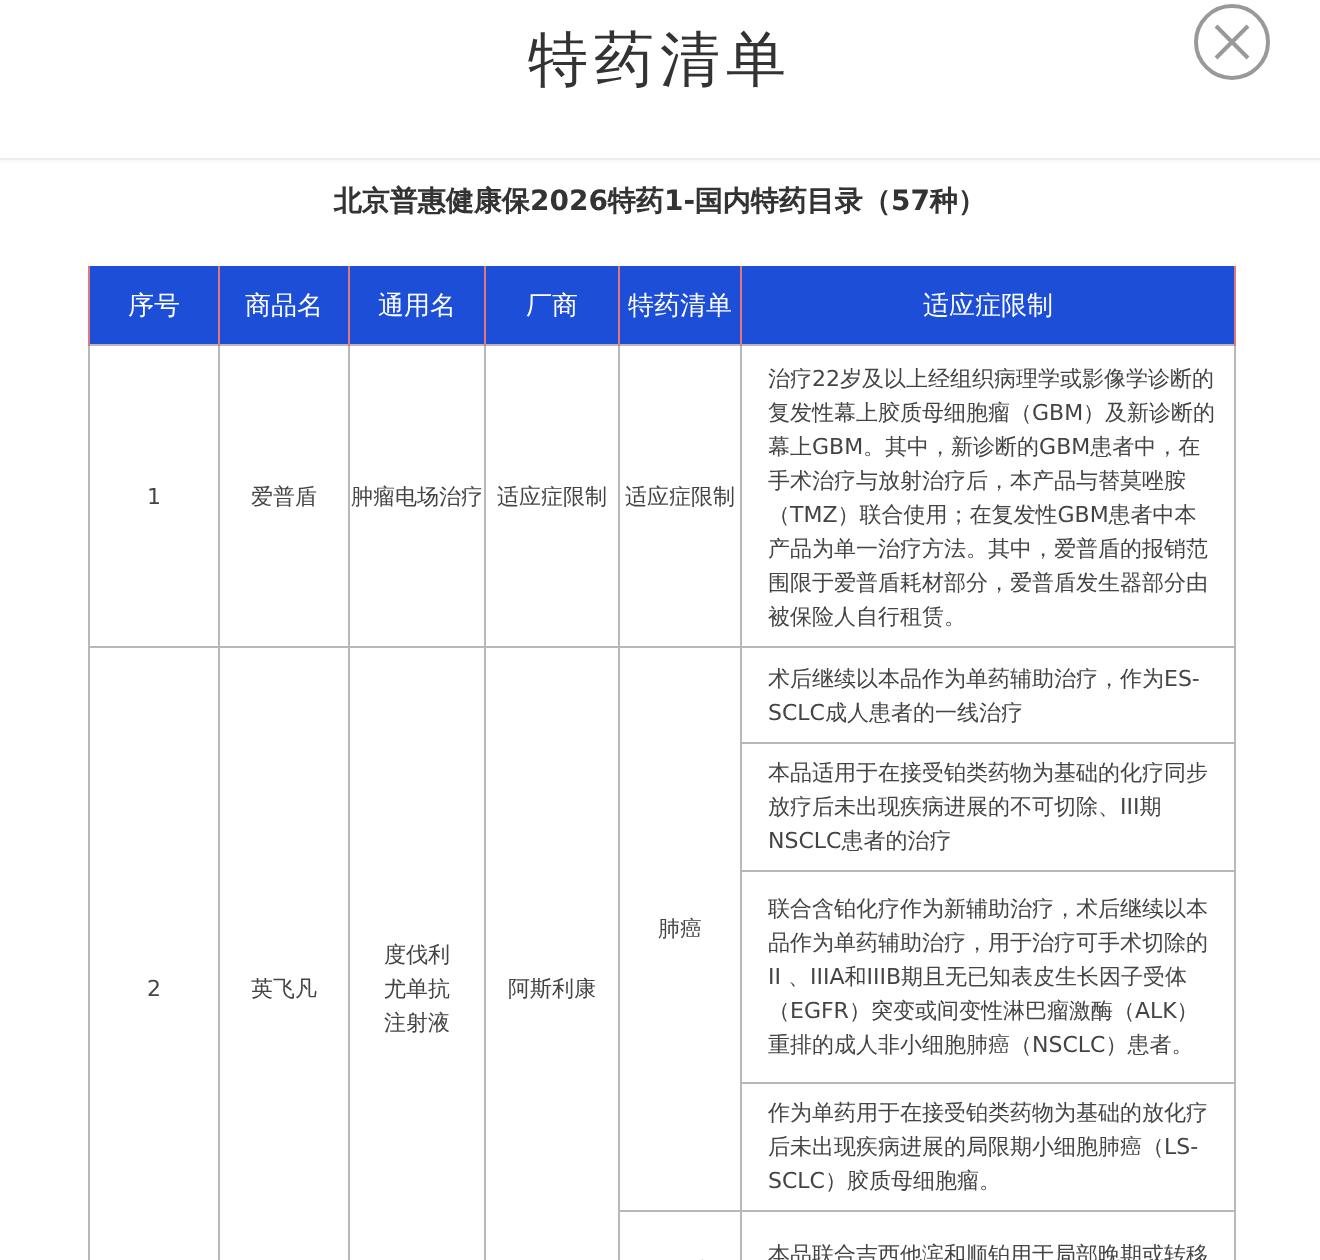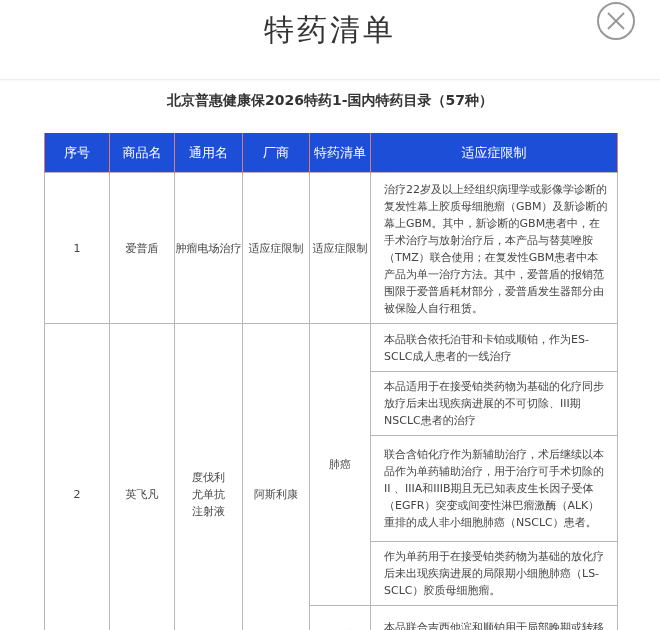--- a/index.html
+++ b/index.html
@@ -59,21 +59,21 @@
         <td>适应症限制</td>
         <td style="white-space:nowrap;">适应症限制</td>
         <td class="ind">治疗22岁及以上经组织病理学或影像学诊断的复发性幕上胶质母细胞瘤（GBM）及新诊断的幕上GBM。其中，新诊断的GBM患者中，在手术治疗与放射治疗后，本产品与替莫唑胺（TMZ）联合使用；在复发性GBM患者中本产品为单一治疗方法。其中，爱普盾的报销范围限于爱普盾耗材部分，爱普盾发生器部分由被保险人自行租赁。</td>
       </tr>
       <tr style="height:48px;">
         <td rowspan="5">2</td>
         <td rowspan="5">英飞凡</td>
         <td rowspan="5" style="padding:0 12px;line-height:17px;"><span>度伐利尤单抗注射液</span></td>
         <td rowspan="5">阿斯利康</td>
         <td rowspan="4">肺癌</td>
-        <td class="ind">本品联合依托泊苷和卡铂或顺铂，作为ES-SCLC成人患者的一线治疗</td>
+        <td class="ind">术后继续以本品作为单药辅助治疗，作为ES-SCLC成人患者的一线治疗</td>
       </tr>
       <tr style="height:53px;">
         <td class="ind">本品适用于在接受铂类药物为基础的化疗同步放疗后未出现疾病进展的不可切除、III期NSCLC患者的治疗</td>
       </tr>
       <tr style="height:106px;">
         <td class="ind">联合含铂化疗作为新辅助治疗，术后继续以本品作为单药辅助治疗，用于治疗可手术切除的 II 、IIIA和IIIB期且无已知表皮生长因子受体（EGFR）突变或间变性淋巴瘤激酶（ALK）重排的成人非小细胞肺癌（NSCLC）患者。</td>
       </tr>
       <tr style="height:60px;">
         <td class="ind">作为单药用于在接受铂类药物为基础的放化疗后未出现疾病进展的局限期小细胞肺癌（LS-SCLC）胶质母细胞瘤。</td>
       </tr>

